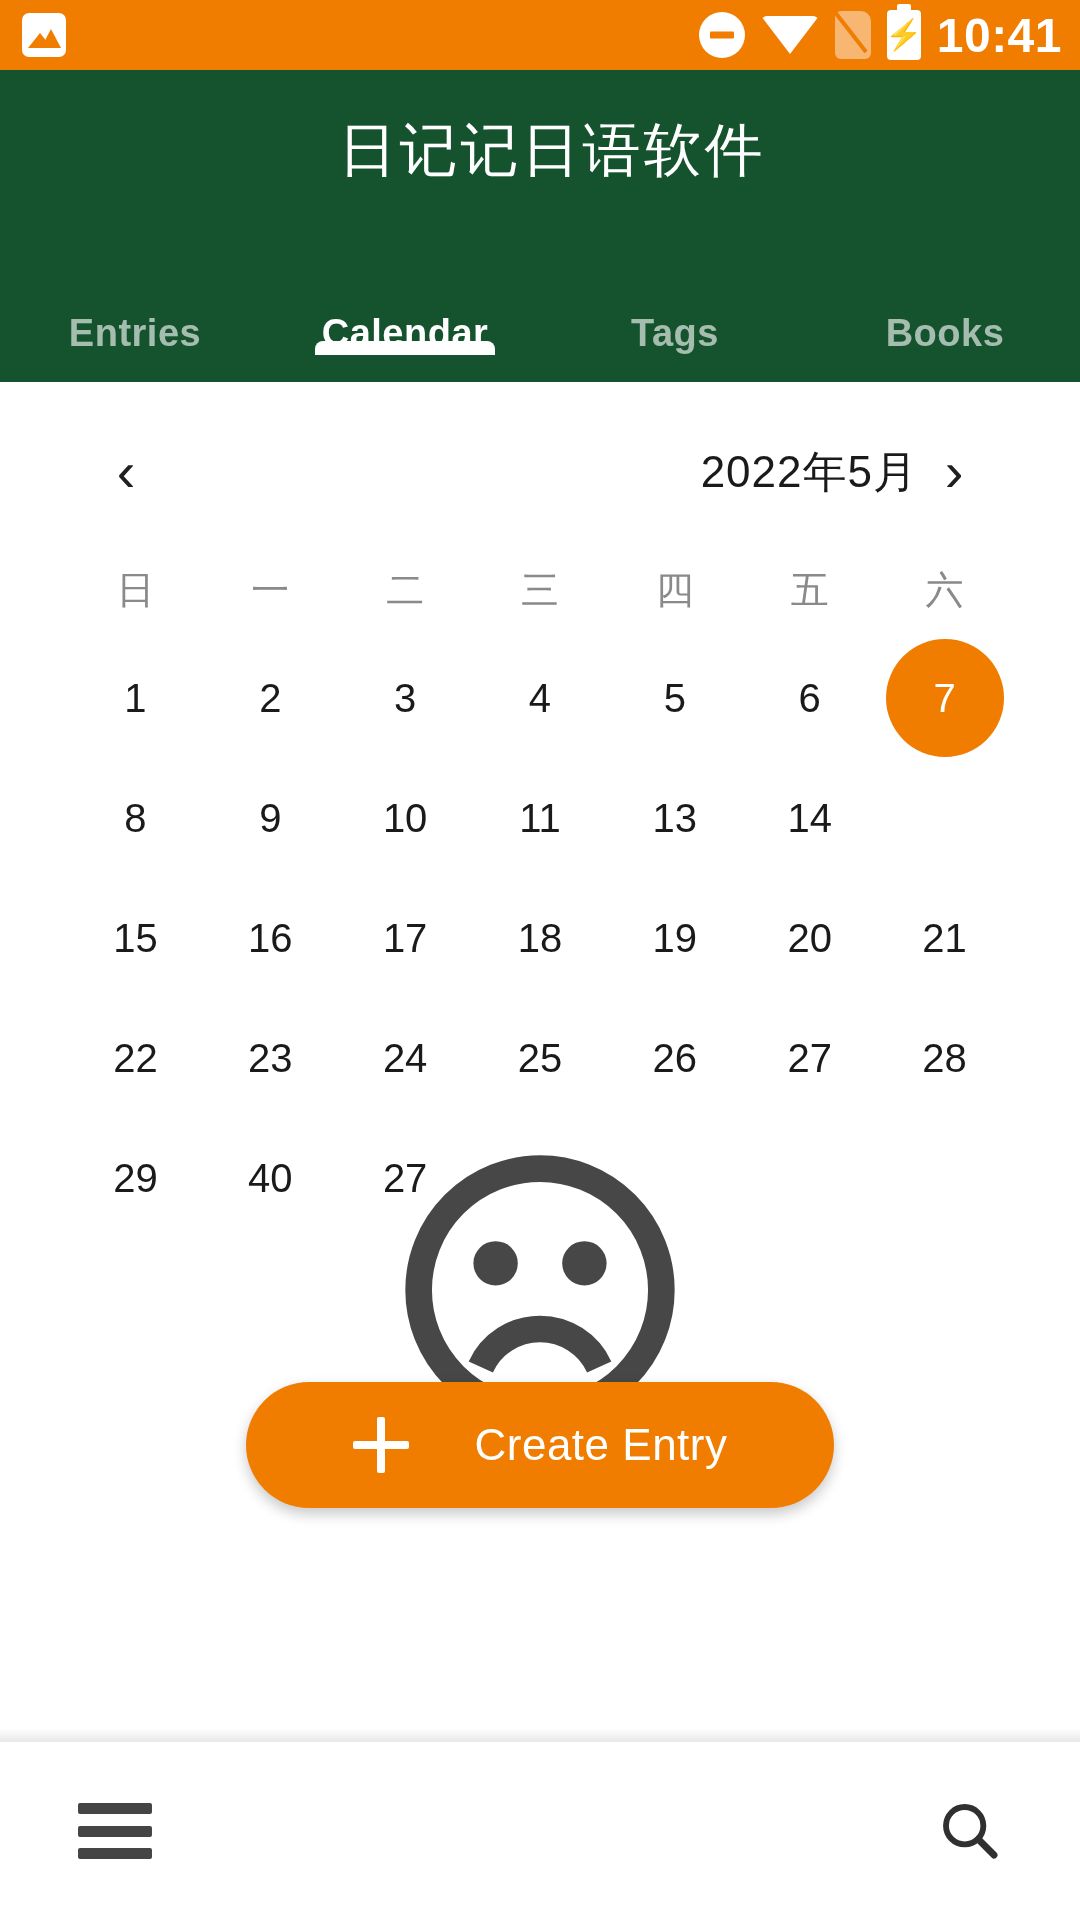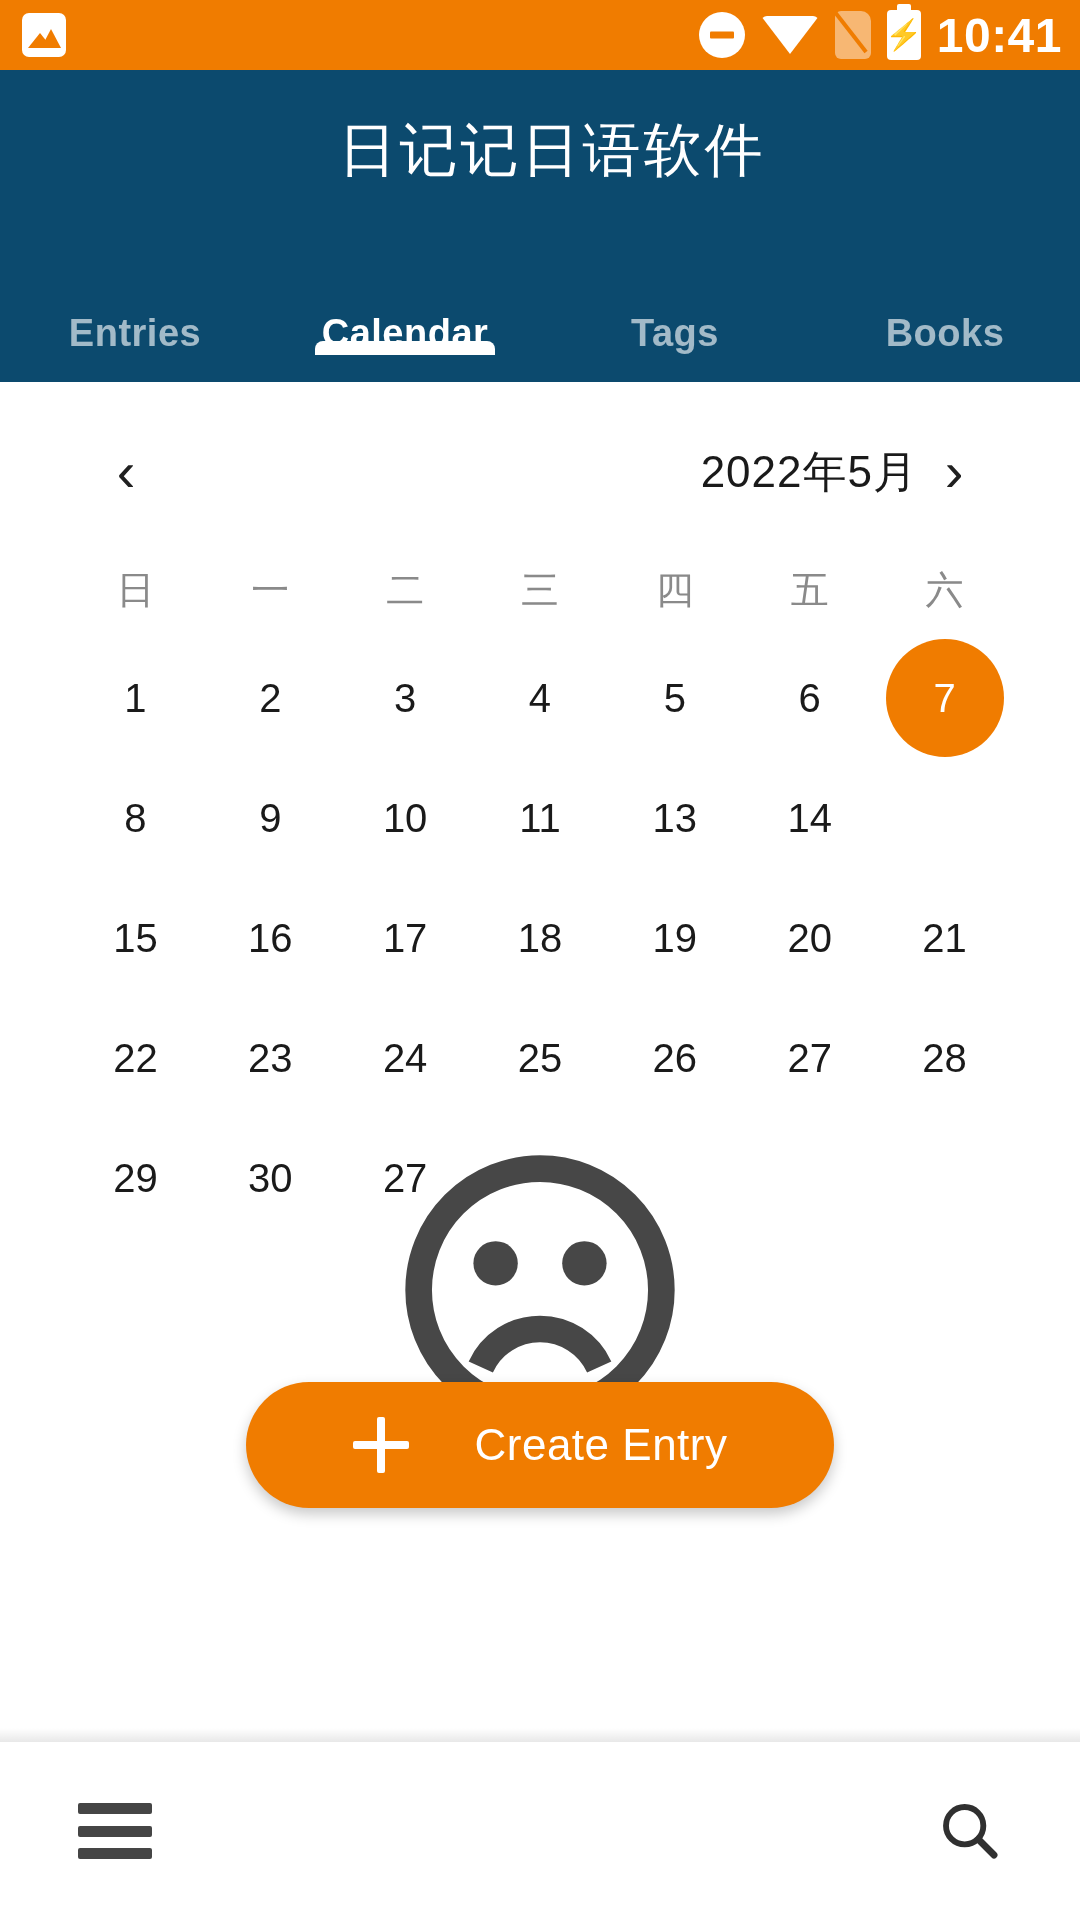--- a/index.html
+++ b/index.html
@@ -88,21 +88,21 @@
   }
   .status-time{
     color:#ffffff; font-size:48px; font-weight:700;
     letter-spacing:0.5px; 
   }
 
   
   .app-bar{
     position:absolute; top:70px; left:0;
     width:1080px; height:312px;
-    background:#0c4a6e;
+    background:#14532d;
     padding-left:24px;
   }
   .app-title{
     width:100%; text-align:center;
     color:#ffffff; font-size:58px; font-weight:400;
     letter-spacing:3px;
     padding-top:42px;
   }
 
   
@@ -402,21 +402,21 @@
         <div class="cal-cell">
             <span class="day-num">28</span>
           </div>
       </div>
 
       <div class="cal-row">
         <div class="cal-cell">
             <span class="day-num">29</span>
           </div>
         <div class="cal-cell">
-            <span class="day-num">30</span>
+            <span class="day-num">40</span>
           </div>
         <div class="cal-cell">
             <span class="day-num">27</span>
           </div>
         <div class="cal-cell empty">
             <span class="day-num"></span>
           </div>
         <div class="cal-cell empty">
             <span class="day-num"></span>
           </div>

